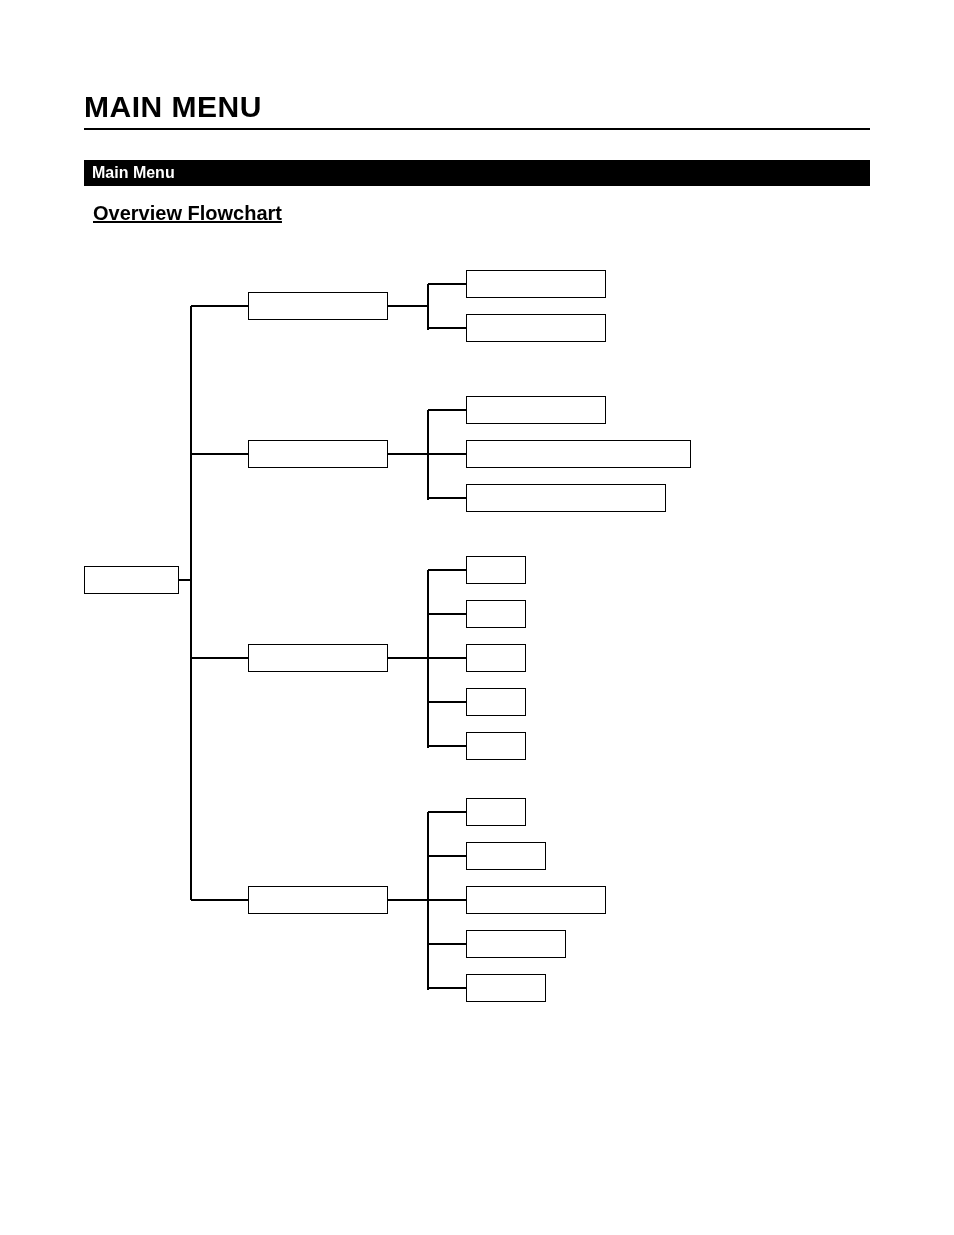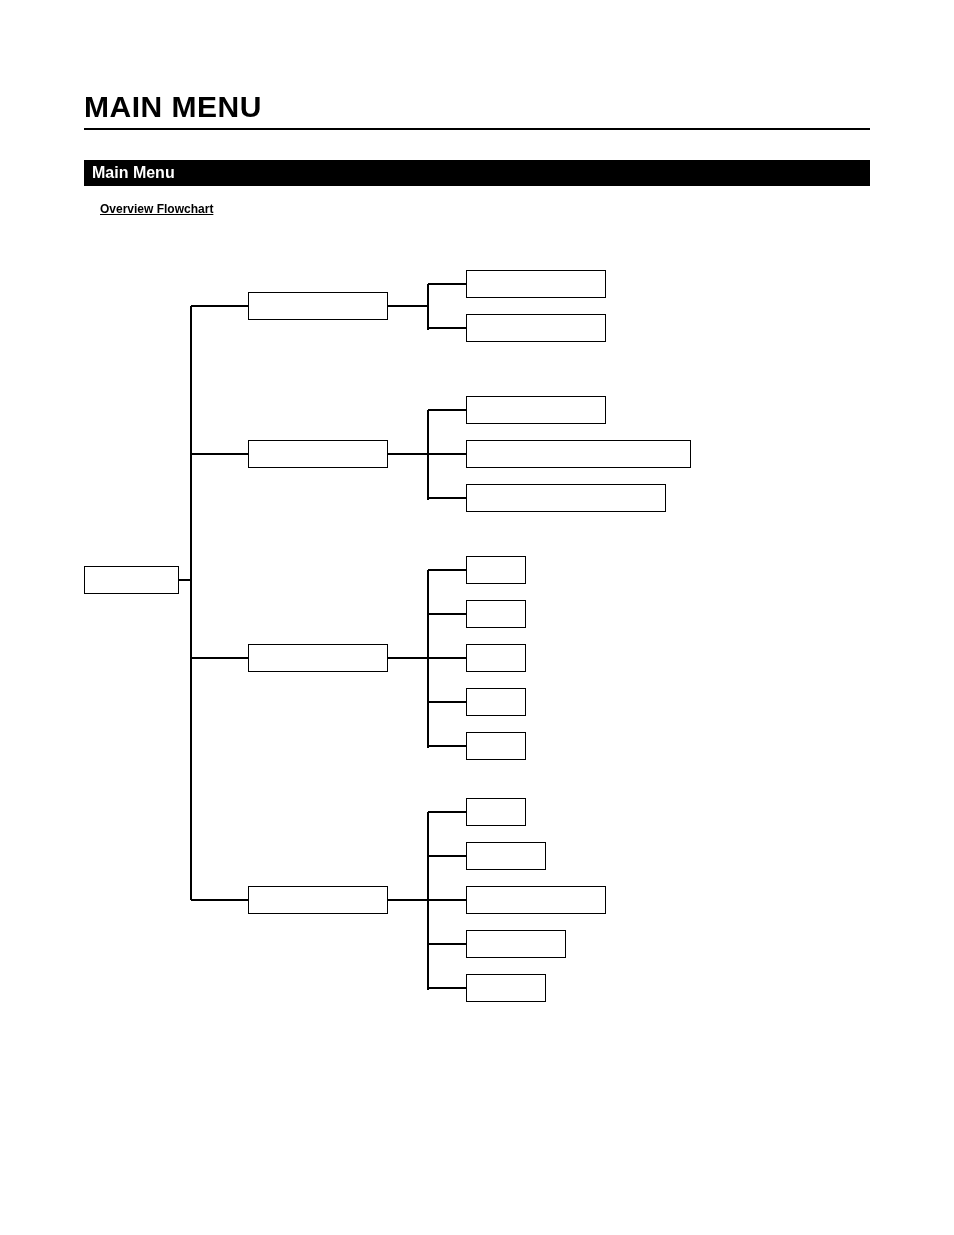--- a/index.html
+++ b/index.html
@@ -28,24 +28,24 @@
   }
   .section-bar {
     background: #000;
     color: #fff;
     font-size: 16px;
     font-weight: 700;
     padding: 4px 8px;
     margin: 0 0 16px 0;
   }
   .flowchart-label {
-    font-size: 12px;
+    font-size: 20px;
     font-weight: 700;
     text-decoration: underline;
-    margin: 16px;
+    margin: 9px;
   }
   .chart {
     position: absolute;
     left: 84px;
     top: 200px;
     width: 786px;
     height: 900px;
   }
   .node {
     position: absolute;

